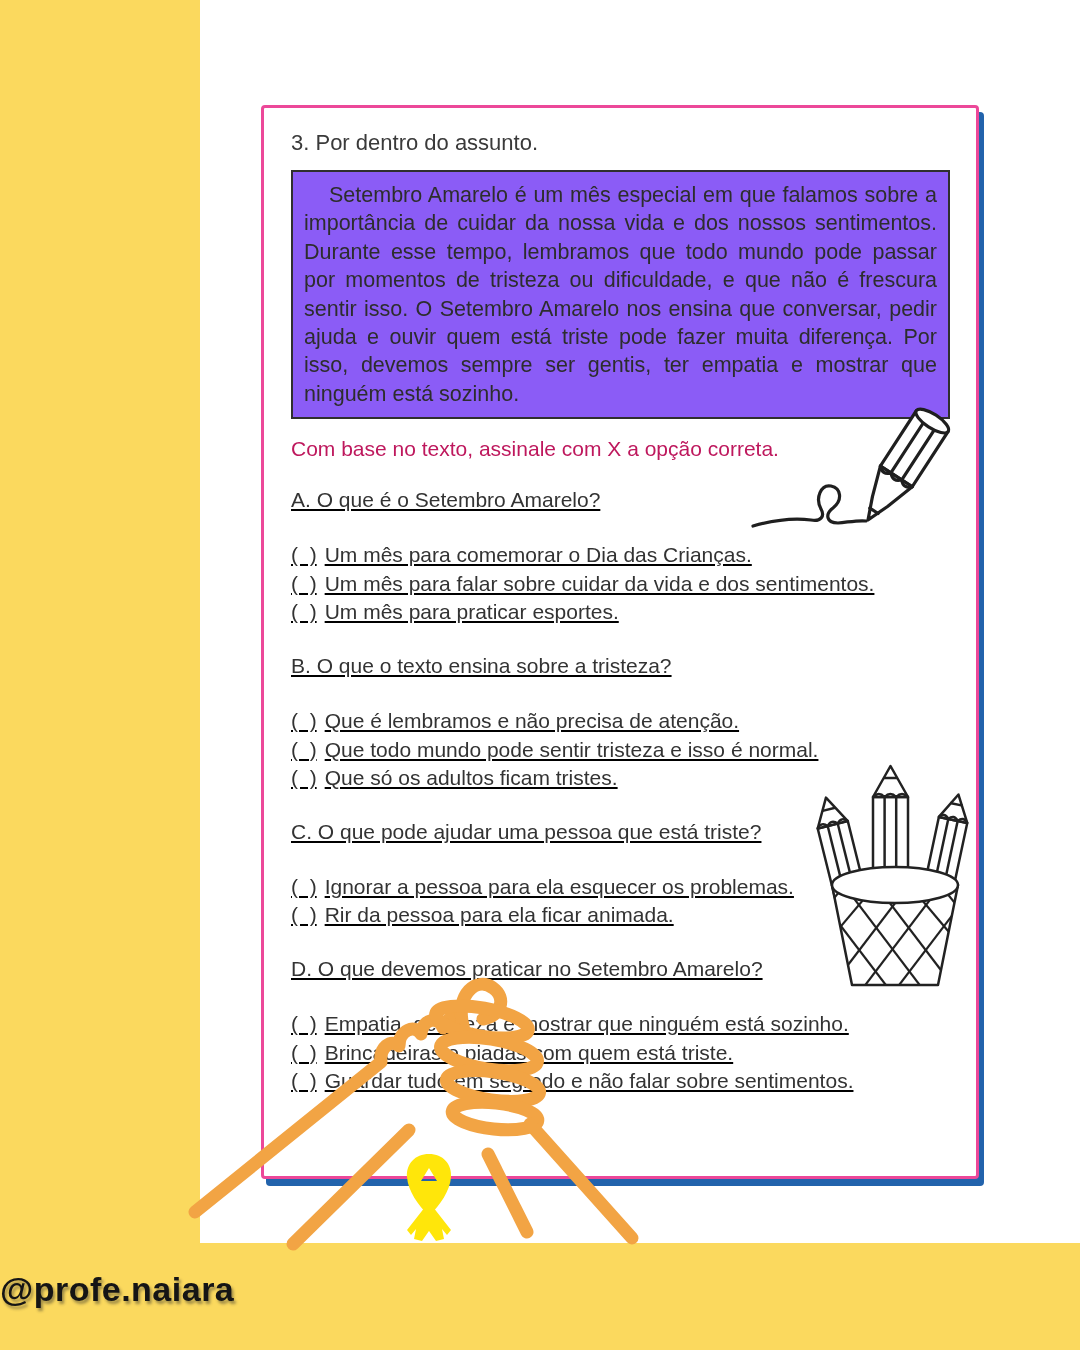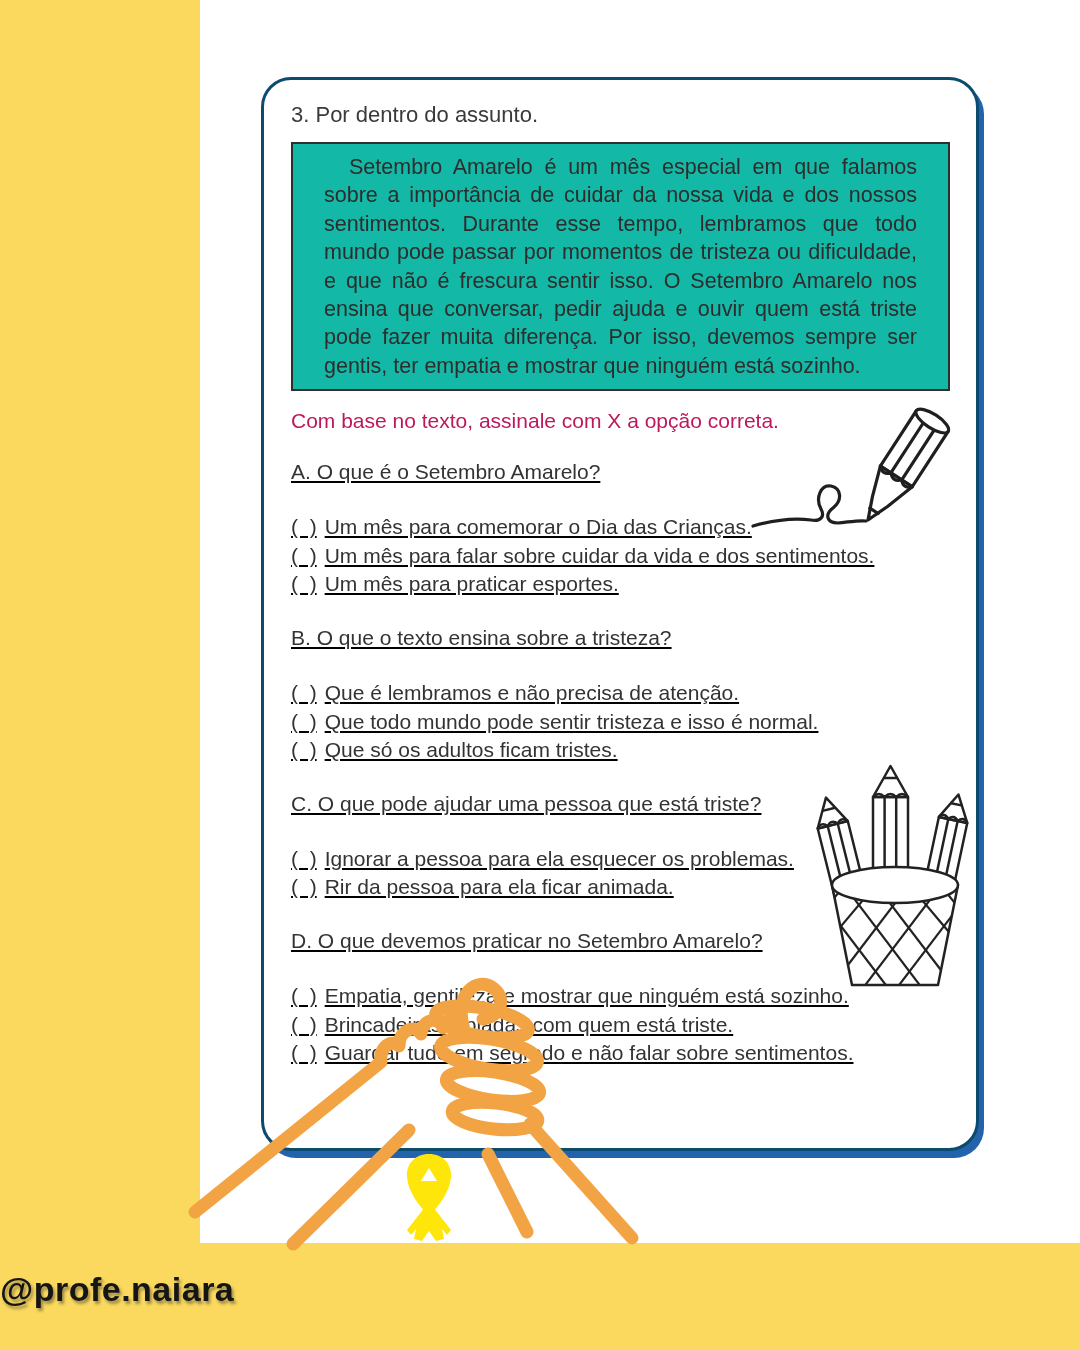--- a/index.html
+++ b/index.html
@@ -9,27 +9,27 @@
     font-family:"Liberation Sans", sans-serif;
   }
   .band-left{position:absolute;left:0;top:0;width:200px;height:1350px;background:#FBD95E;z-index:0;}
   .band-bottom{position:absolute;left:0;top:1243px;width:1080px;height:107px;background:#FBD95E;z-index:1;}
   .credit{
     position:absolute;left:0;top:1270px;width:1080px;z-index:2;
     text-align:left;font-size:34px;font-weight:bold;letter-spacing:.5px;color:#151515;
     text-shadow:2px 3px 3px rgba(40,40,40,.45);
   }
   .card{
-    position:absolute;left:261px;top:77px;width:712px;height:1068px;z-index:1;
-    background:#ffffff;border:3px solid #0c4a6e;border-radius:30px;
+    position:absolute;left:261px;top:105px;width:712px;height:1068px;z-index:1;
+    background:#ffffff;border:3px solid #ec4899;border-radius:4px;
     box-shadow:5px 7px 0 #2263AC;
   }
   .card-inner{position:absolute;left:27px;top:22px;right:26px;}
   .section-title{font-size:22px;color:#3a3a3a;}
-  .reading-box{margin-top:14px;border:2px solid #2F2F2F;padding:9px 31px;min-height:224px;background:#14b8a6;}
+  .reading-box{margin-top:14px;border:2px solid #2F2F2F;padding:9px 11px;min-height:224px;background:#8b5cf6;}
   .reading-box p{margin:0;font-size:21.5px;line-height:28.4px;color:#2d2d2d;text-align:justify;text-indent:25px;}
   .instruction{margin-top:18px;font-size:21px;color:#be185d;}
   .qblock{margin-top:27px;text-decoration:underline;}
   .qlabel{font-size:21px;color:#333;margin:0 0 29px 0;}
   .opts{font-size:21px;color:#333;line-height:28.6px;}
   .opt{white-space:nowrap;}
   .cb{white-space:pre;}
   .opt-label{margin-left:8px;}
   .illus{position:absolute;pointer-events:none;}
   .pencil-doodle{left:745px;top:396px;width:235px;height:152px;z-index:3;}

